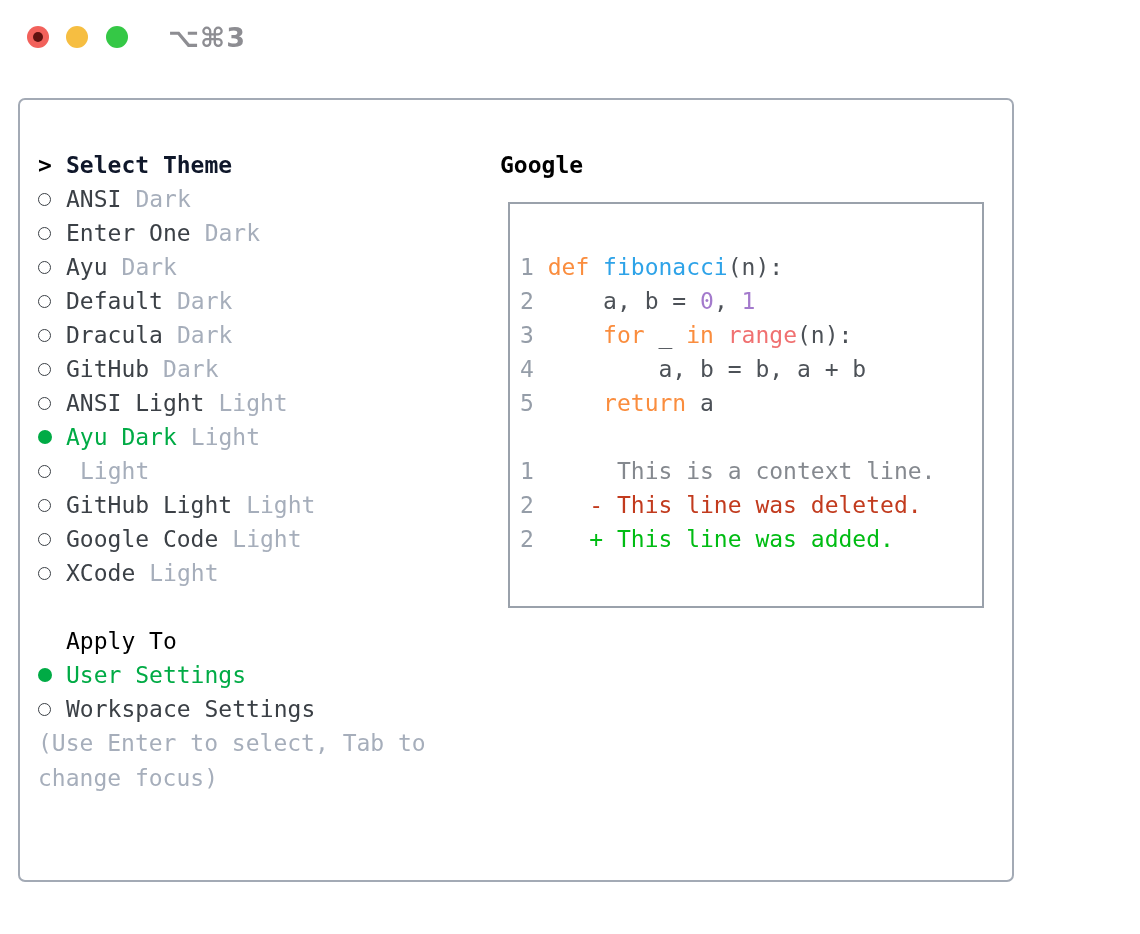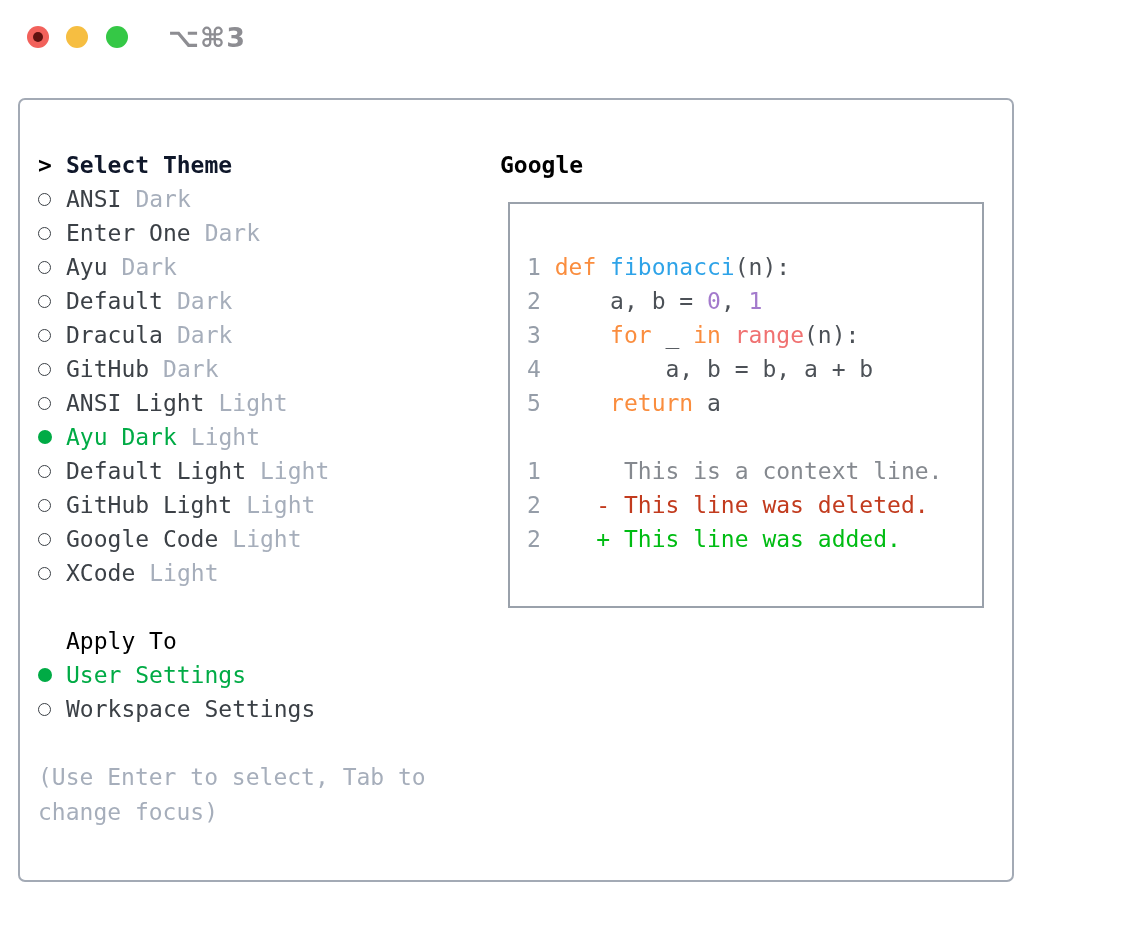--- a/index.html
+++ b/index.html
@@ -47,34 +47,34 @@
     width:14px;height:14px;background:var(--accent-green);border:none;
   }
   .row .name{color:var(--list-text);}
   .row.selected .name{color:var(--accent-green);}
   .row .variant{color:var(--muted);margin-left:14px;}
   .prompt{color:#000;font-weight:bold;font-size:23px;}
   .list-header{color:#0f172a;font-weight:bold;text-align:right;}
   .section-header{color:#000;}
   .spacer{height:34px;}
   .hint{
-    margin-top:34px;width:420px;color:var(--muted);line-height:34.5px;
+    width:420px;color:var(--muted);line-height:34.5px;
   }
   
   .preview-title{
     position:absolute;left:480px;top:48px;height:34px;line-height:34px;
     font-size:23px;font-weight:bold;color:#000;
   }
   .preview-box{
     position:absolute;left:488px;top:102px;width:476px;height:406px;
     border:2px solid var(--preview-border);background:#fff;box-sizing:border-box;
     overflow:hidden;
   }
   .code{
-    padding:46px 0 0 17px;font-size:23px;line-height:34px;white-space:pre;
+    padding:46px 0 0 10px;font-size:23px;line-height:34px;white-space:pre;
   }
   .code-line{height:34px;}
   .tk-ln{color:var(--line-number);}
   .tk-kw{color:var(--keyword-orange);}
   .tk-fn{color:var(--function-blue);}
   .tk-pl{color:var(--code-plain);}
   .tk-num{color:var(--number-purple);}
   .tk-call{color:var(--builtin-coral);}
   .tk-ctx{color:var(--context-gray);}
   .tk-del{color:var(--deleted-red);}
@@ -102,21 +102,21 @@
 
     <div id="theme-list">
         <div class="row"><span class="marker"><span class="radio"></span></span><span class="name">ANSI</span><span class="variant">Dark</span></div>
         <div class="row"><span class="marker"><span class="radio"></span></span><span class="name">Enter One</span><span class="variant">Dark</span></div>
         <div class="row"><span class="marker"><span class="radio"></span></span><span class="name">Ayu</span><span class="variant">Dark</span></div>
         <div class="row"><span class="marker"><span class="radio"></span></span><span class="name">Default</span><span class="variant">Dark</span></div>
         <div class="row"><span class="marker"><span class="radio"></span></span><span class="name">Dracula</span><span class="variant">Dark</span></div>
         <div class="row"><span class="marker"><span class="radio"></span></span><span class="name">GitHub</span><span class="variant">Dark</span></div>
         <div class="row"><span class="marker"><span class="radio"></span></span><span class="name">ANSI Light</span><span class="variant">Light</span></div>
         <div class="row selected"><span class="marker"><span class="radio"></span></span><span class="name">Ayu Dark</span><span class="variant">Light</span></div>
-        <div class="row"><span class="marker"><span class="radio"></span></span><span class="name">Default Light</span><span class="variant">Light</span></div>
+        <div class="row"><span class="marker"><span class="radio"></span></span><span class="variant">Light</span></div>
         <div class="row"><span class="marker"><span class="radio"></span></span><span class="name">GitHub Light</span><span class="variant">Light</span></div>
         <div class="row"><span class="marker"><span class="radio"></span></span><span class="name">Google Code</span><span class="variant">Light</span></div>
         <div class="row"><span class="marker"><span class="radio"></span></span><span class="name">XCode</span><span class="variant">Light</span></div>
       </div>
 
     <div class="spacer"></div>
 
     <div class="row">
       <span class="marker"></span>
       <span class="section-header">Apply To</span>

